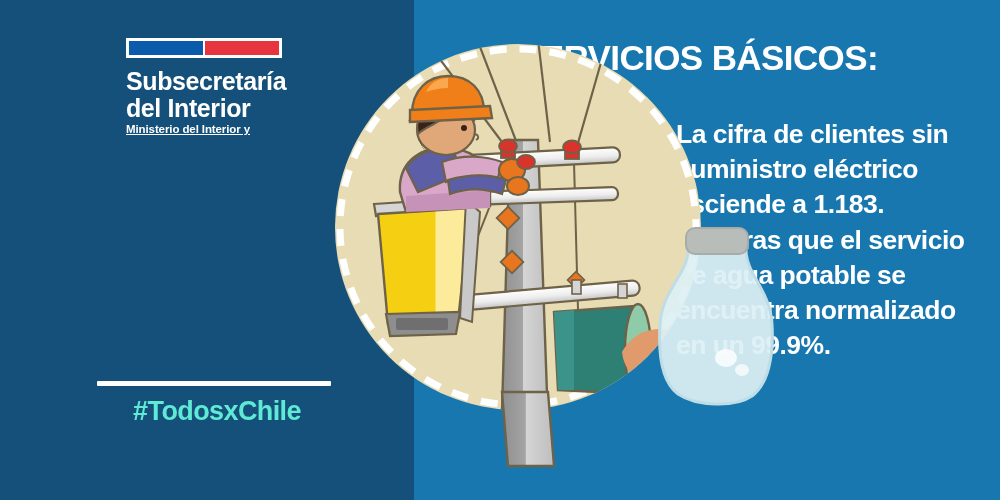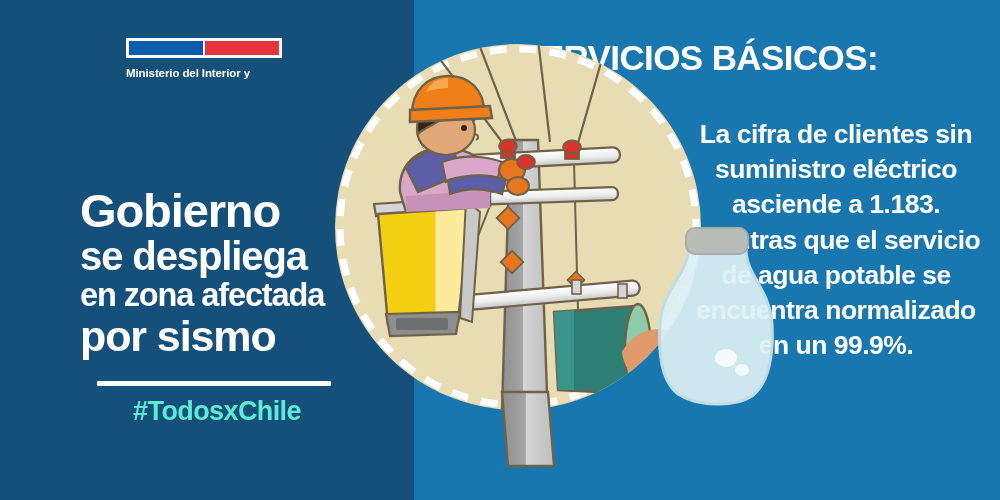--- a/index.html
+++ b/index.html
@@ -21,22 +21,22 @@
     width:156px; height:20px; border:2px solid #ffffff;
     display:flex; background:#ffffff;
   }
   .flagbar .blue { flex:1; background:#0a5bab; border:1px solid #ffffff; }
   .flagbar .red  { flex:1; background:#e8343f; border:1px solid #ffffff; }
   .logo-title {
     margin-top:10px; color:#ffffff; font-size:25px; font-weight:bold;
     line-height:1.08; letter-spacing:-0.4px;
   }
   .logo-sub {
-    margin-top:8px; color:#ffffff; font-size:11.5px; font-weight:bold;
-    line-height:1.24; letter-spacing:-0.1px;
+    margin-top:0; color:#ffffff; font-size:11.5px; font-weight:bold;
+    line-height:1.24; letter-spacing:-0.1px;text-decoration:underline;
   }
 
   
   .headline { position:absolute; left:80px; top:188px; width:310px; color:#ffffff; }
   .hl { font-weight:bold; color:#ffffff; letter-spacing:-1.1px; display:block; }
   .hl1 { font-size:47px; line-height:0.99; }
   .hl2 { font-size:40px; line-height:1.06; }
   .hl3 { font-size:32.5px; line-height:1.12; }
   .hl4 { font-size:43px; line-height:1.07; }
 
@@ -53,50 +53,48 @@
   
   .kicker {
     position:absolute; left:518px; top:38px; width:470px;
     color:#ffffff; font-size:35px; font-weight:bold; letter-spacing:-0.6px;
   }
   .body-copy {
     position:absolute; left:676px; top:117px; width:320px;
     color:#ffffff; font-size:26.5px; font-weight:bold;
     line-height:1.33; letter-spacing:-0.5px;
   }
-  .body-copy span { display:block; white-space:nowrap;text-align:center; }
+  .body-copy span { display:block; white-space:nowrap; }
 
   
   .illo { position:absolute; left:322px; top:22px; width:470px; height:460px; }
   .illo svg { display:block; width:470px; height:460px; overflow:visible; }
 </style>
 </head>
 <body>
 
 <div id="poster">
 
   <div class="panel-left"></div>
   <div class="panel-right"></div>
 
   <div class="logo">
     <div class="flagbar">
       <div class="blue"></div>
       <div class="red"></div>
     </div>
+    <div class="logo-title">
+      <div>Subsecretaría</div>
+      <div>del Interior</div>
+    </div>
     <div class="logo-sub">
       <div>Ministerio del Interior y</div>
     </div>
   </div>
 
-  <div class="headline">
-    <span class="hl hl1">Gobierno</span>
-    <span class="hl hl2">se despliega</span>
-    <span class="hl hl3">en zona afectada</span>
-    <span class="hl hl4">por sismo</span>
-  </div>
 
   <div class="divider"></div>
   <div class="hashtag">#TodosxChile</div>
 
   <div class="kicker">SERVICIOS BÁSICOS:</div>
 
   <div class="body-copy">
     <span>La cifra de clientes sin</span>
     <span>suministro eléctrico</span>
     <span>asciende a 1.183.</span>

